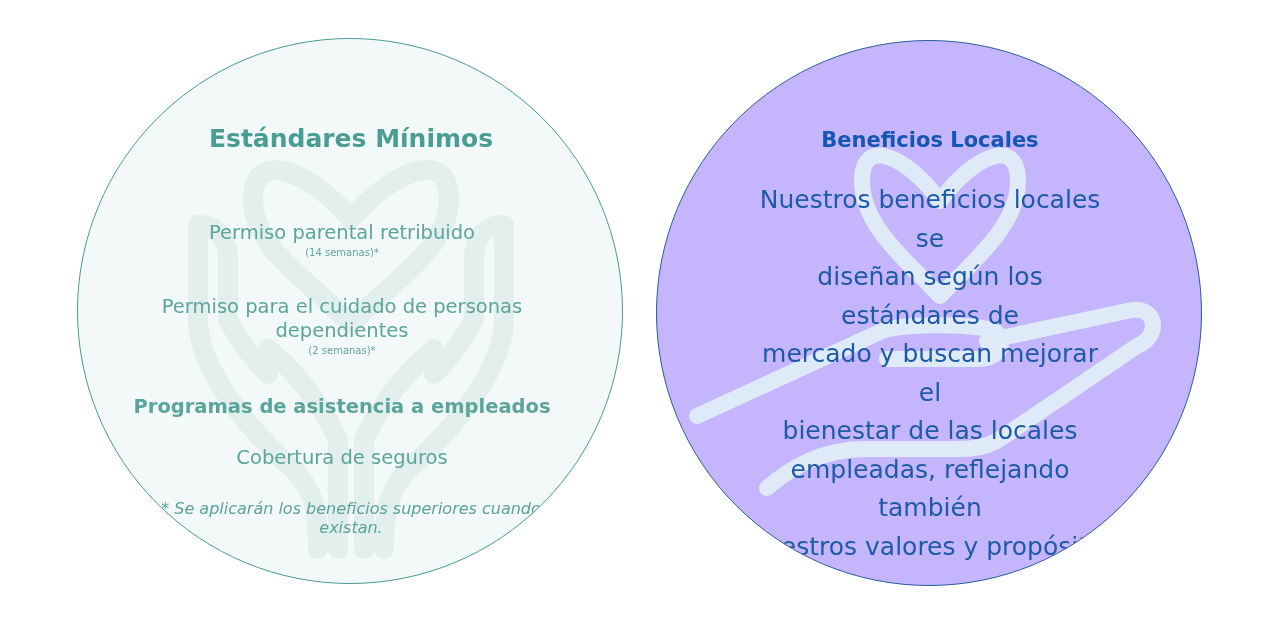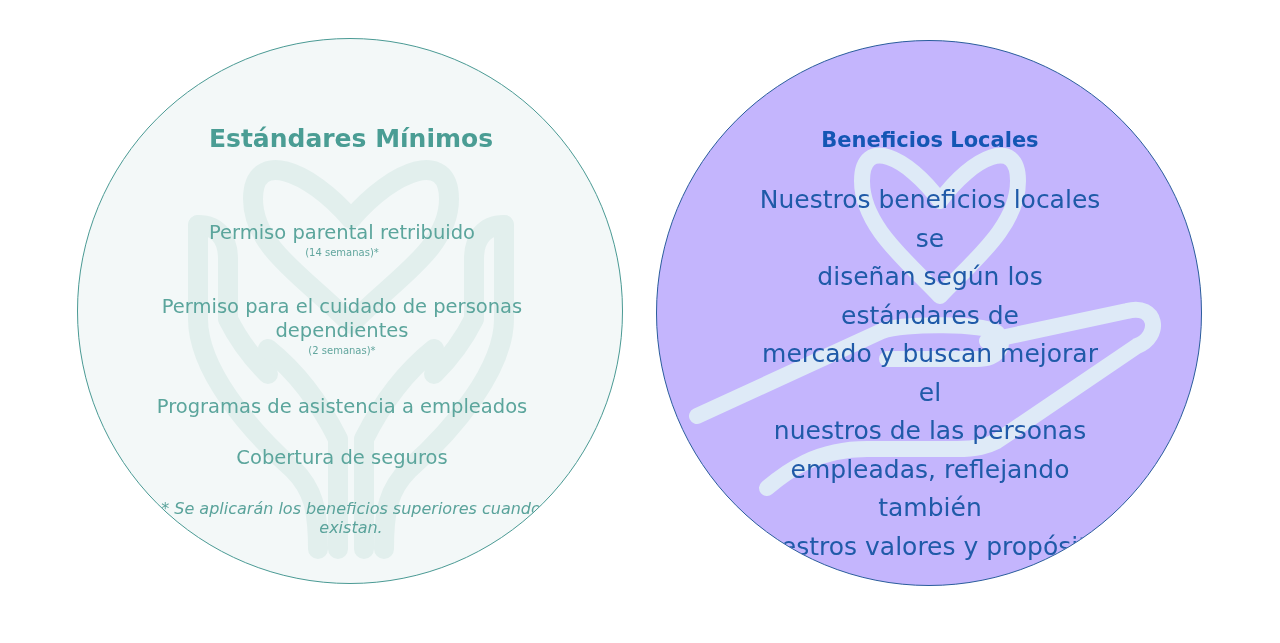--- a/index.html
+++ b/index.html
@@ -138,21 +138,21 @@
         <span>Permiso parental retribuido</span>
         <span class="g-sub">(14 semanas)*</span>
       </div>
 
       <div class="g-item" style="top:256px;">
         <span>Permiso para el cuidado de personas</span><br>
         <span>dependientes</span>
         <span class="g-sub">(2 semanas)*</span>
       </div>
 
-      <div class="g-item" style="top:356px;">
+      <div class="g-item" style="top:356px;font-weight:bold;">
         <span>Programas de asistencia a empleados</span>
       </div>
 
       <div class="g-item" style="top:407px;">
         <span>Cobertura de seguros</span>
       </div>
 
       <div class="g-note">
         <span>* Se aplicarán los beneficios superiores cuando</span><br>
         <span>existan.</span>
@@ -170,20 +170,20 @@
         <path d="M330 300 L 470 270 C 500 262, 505 295, 480 305 L 340 400 C 330 405, 320 408, 300 408 L 210 408 C 160 408, 130 430, 110 447"></path>
       </g>
     </svg>
 
     <div class="content">
       <div class="l-title">Beneficios Locales</div>
       <div class="l-body">
         <span>Nuestros beneficios locales se</span><br>
         <span>diseñan según los estándares de</span><br>
         <span>mercado y buscan mejorar el</span><br>
-        <span>nuestros de las personas</span><br>
+        <span>bienestar de las locales</span><br>
         <span>empleadas, reflejando también</span><br>
         <span>nuestros valores y propósito.</span>
       </div>
     </div>
   </div>
 
 </div>
 
 </body></html>

